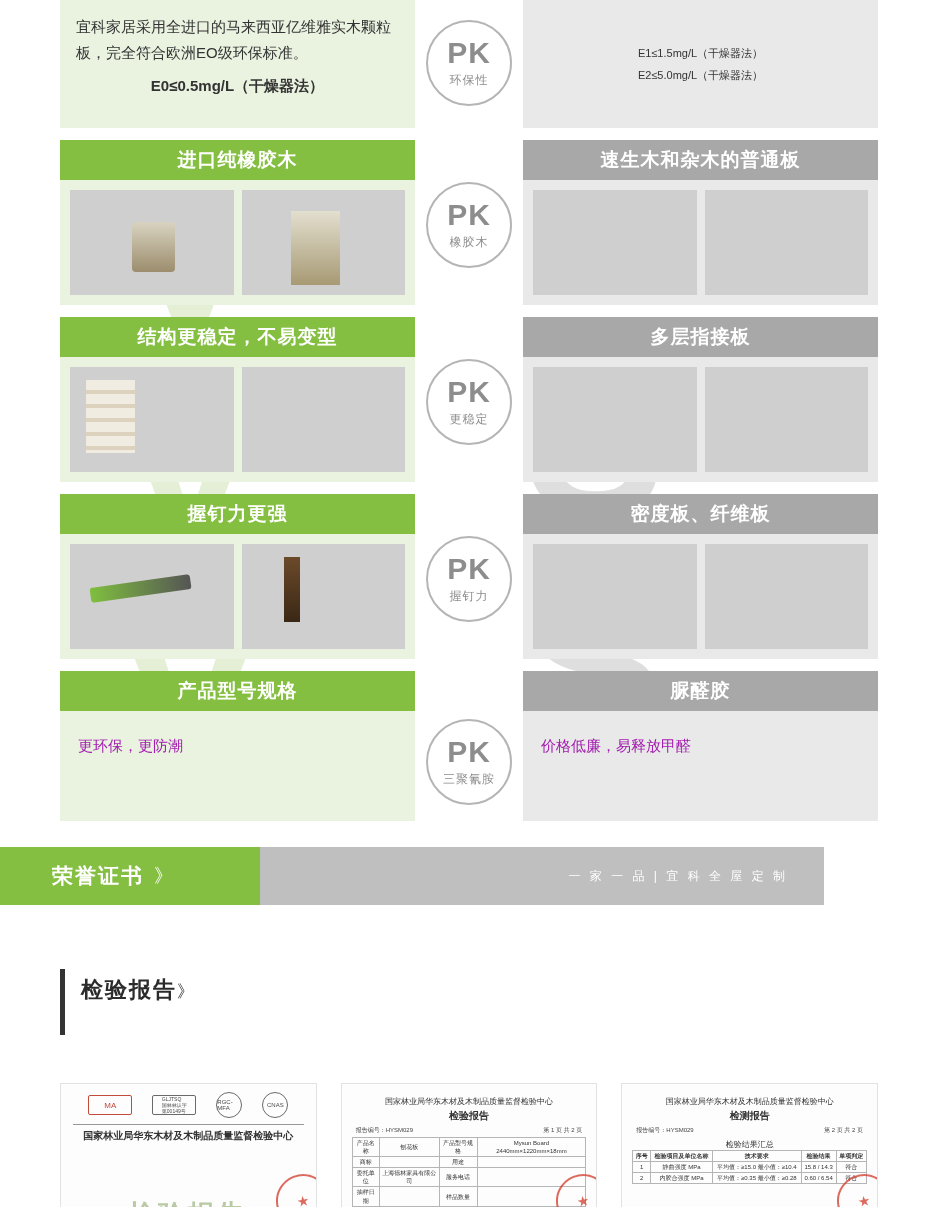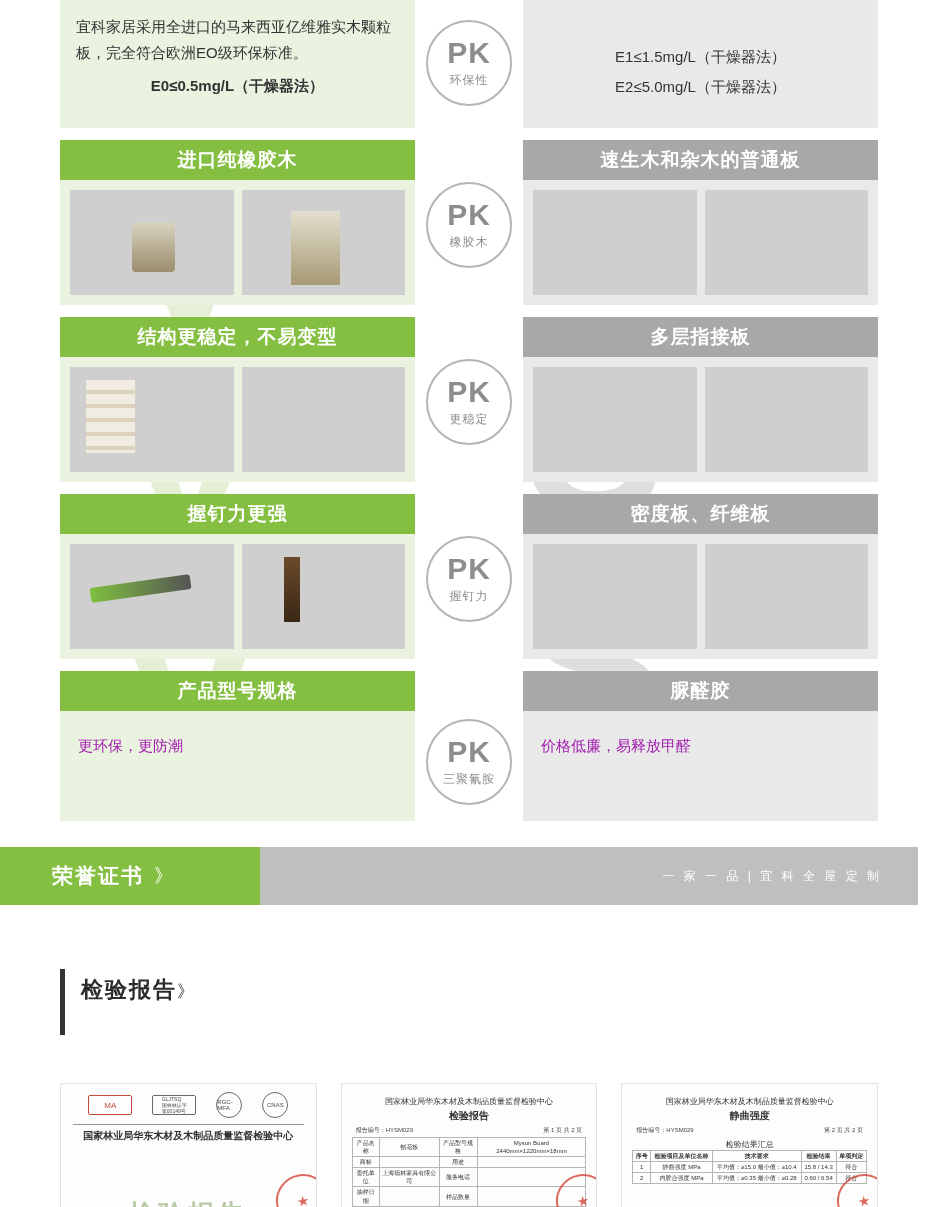--- a/index.html
+++ b/index.html
@@ -88,21 +88,21 @@
   .ph-particle { background: linear-gradient(150deg,#1c1c1c 0%,#1c1c1c 38%,#d8c096 38%,#e8d6b4 100%); }
   .ph-mdf { background: linear-gradient(180deg,#efe3cf 0%,#d9c49f 40%,#efe3cf 60%,#cdb58d 100%); }
 
   .txt {
     padding: 14px 16px 16px 16px;
     font-size: 15px;
     line-height: 1.75;
     color: #333;
   }
   .txt b { display: block; text-align: center; margin-top: 6px; font-size: 15px; }
-  .txt-lines { padding: 18px 16px; font-size: 15px; color: #333; line-height: 2; text-align: center; }
+  .txt-lines { padding: 18px 16px; font-size: 11px; color: #333; line-height: 2; text-align: center; }
   .txt-lines div { text-align: center; }
   .txt-note { padding: 26px 18px; font-size: 15px; color: #a21caf; }
 
   
   .pk {
     position: absolute;
     left: 50%;
     transform: translateX(-50%);
     width: 86px; height: 86px;
     border-radius: 50%;
@@ -133,21 +133,21 @@
     font-family: "Liberation Sans", sans-serif;
   }
   .vs-v { color: #e4efd6; }
   .vs-s { color: #dedede; }
 
   
   .band {
     display: flex;
     height: 58px;
     margin: 26px 0 0 0;
-    width: 918px;
+    width: 824px;
   }
   .band-left {
     width: 260px;
     background: #84bf41;
     color: #fff;
     display: flex;
     align-items: center;
     padding-left: 52px;
     font-size: 21px;
     font-weight: bold;
@@ -457,21 +457,21 @@
         </tr>
       </tbody>
         </table>
       <div class="seal">
           <span class="star">★</span>
         </div>
     </div>
 
     <div class="cert">
       <div class="ctitle">国家林业局华东木材及木制品质量监督检验中心</div>
-      <div class="ctitle big">静曲强度</div>
+      <div class="ctitle big">检测报告</div>
       <div style="display:flex;justify-content:space-between;font-size:6px;color:#444;margin:3px 4px 2px 4px;">
         <span>报告编号：HYSM029</span>
         <span>第 2 页 共 2 页</span>
       </div>
       <div class="ctitle">检验结果汇总</div>
       <table>
         <tbody>
             <tr>
           <th>序号</th>
           <th>检验项目及单位名称</th>

